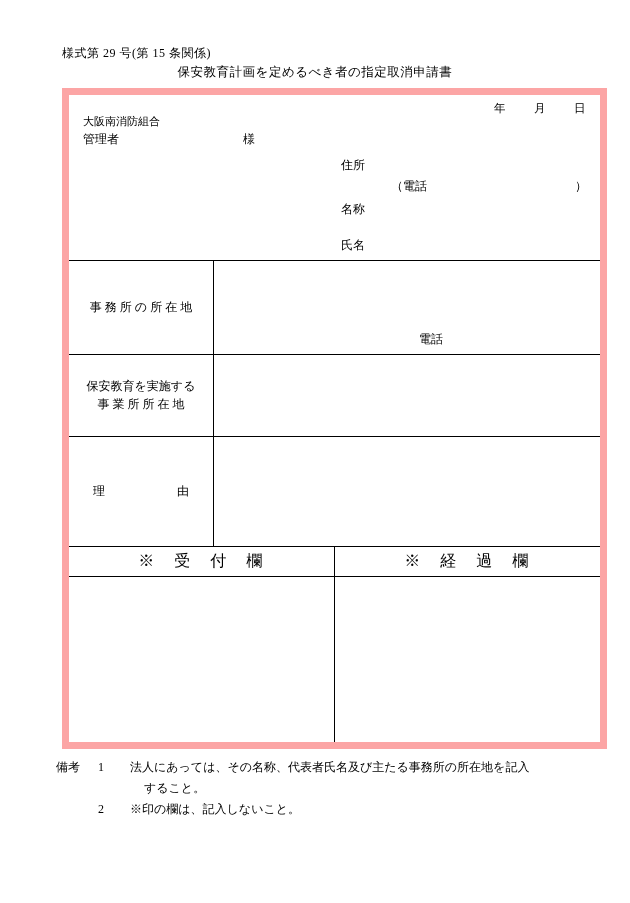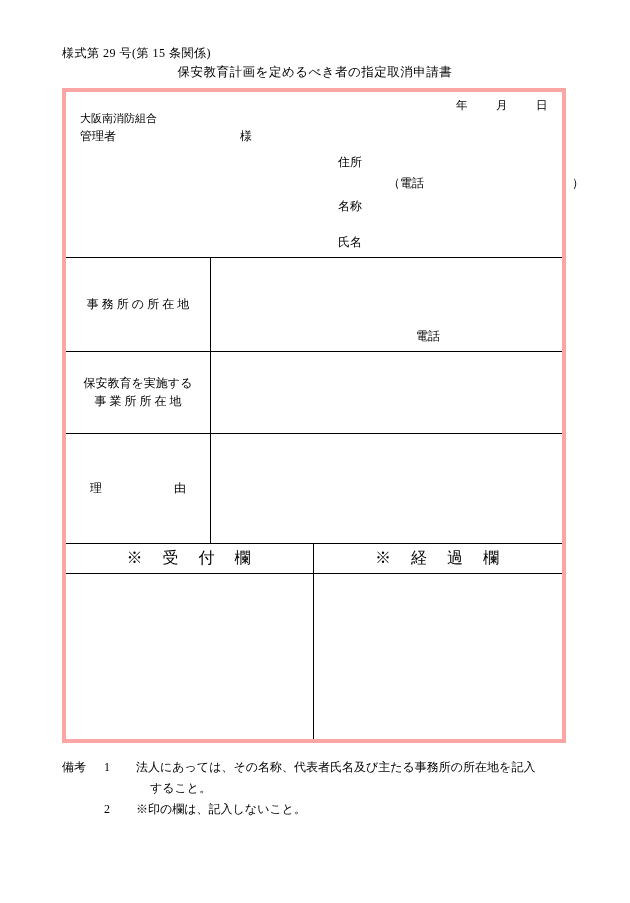--- a/index.html
+++ b/index.html
@@ -35,22 +35,22 @@
     width: 630px;
     text-align: center;
     font-size: 12.5px;
     letter-spacing: 0.5px;
     white-space: nowrap;
   }
   .table {
     position: absolute;
     left: 62px;
     top: 88px;
-    width: 504px;
-    border: 4px solid #fca5a5;
+    width: 545px;
+    border: 7px solid #fca5a5;
     box-sizing: border-box;
   }
   .row {
     display: flex;
     border-bottom: 1px solid #000;
     box-sizing: border-box;
   }
   .row:last-child { border-bottom: none; }
 
   
@@ -167,21 +167,21 @@
   .official-cell.left { border-right: 1px solid #000; }
   .row-official-body { height: 165px; }
   .official-body-cell {
     flex: 1 1 50%;
     box-sizing: border-box;
   }
   .official-body-cell.left { border-right: 1px solid #000; }
 
   .notes {
     position: absolute;
-    left: 62px;
+    left: 56px;
     top: 757px;
     width: 545px;
     font-size: 12px;
     line-height: 1.75;
   }
   .notes .nrow { white-space: nowrap; }
   .notes .n-label { display: inline-block; width: 42px; }
   .notes .n-num { display: inline-block; width: 32px; }
   .notes .n-cont { padding-left: 88px; }
 </style>

